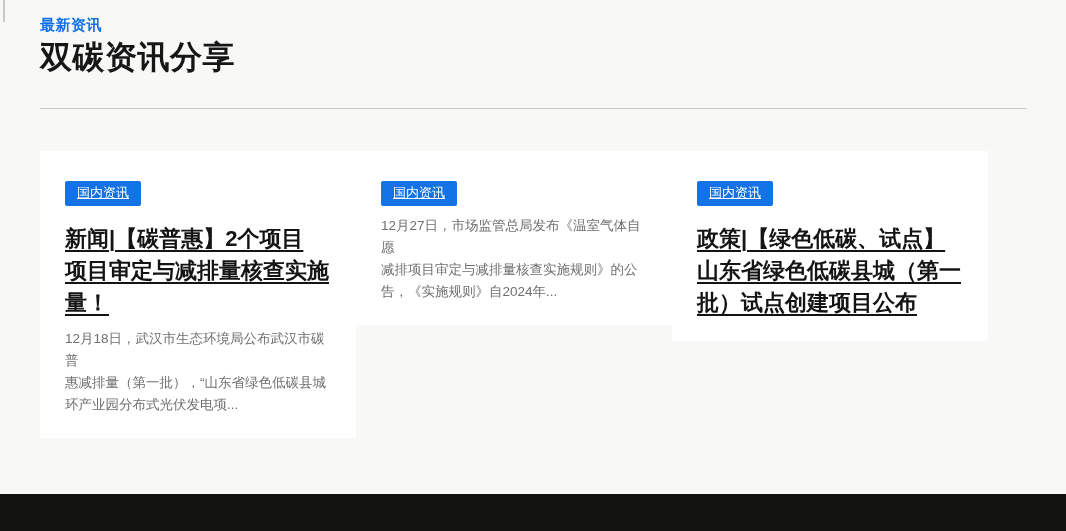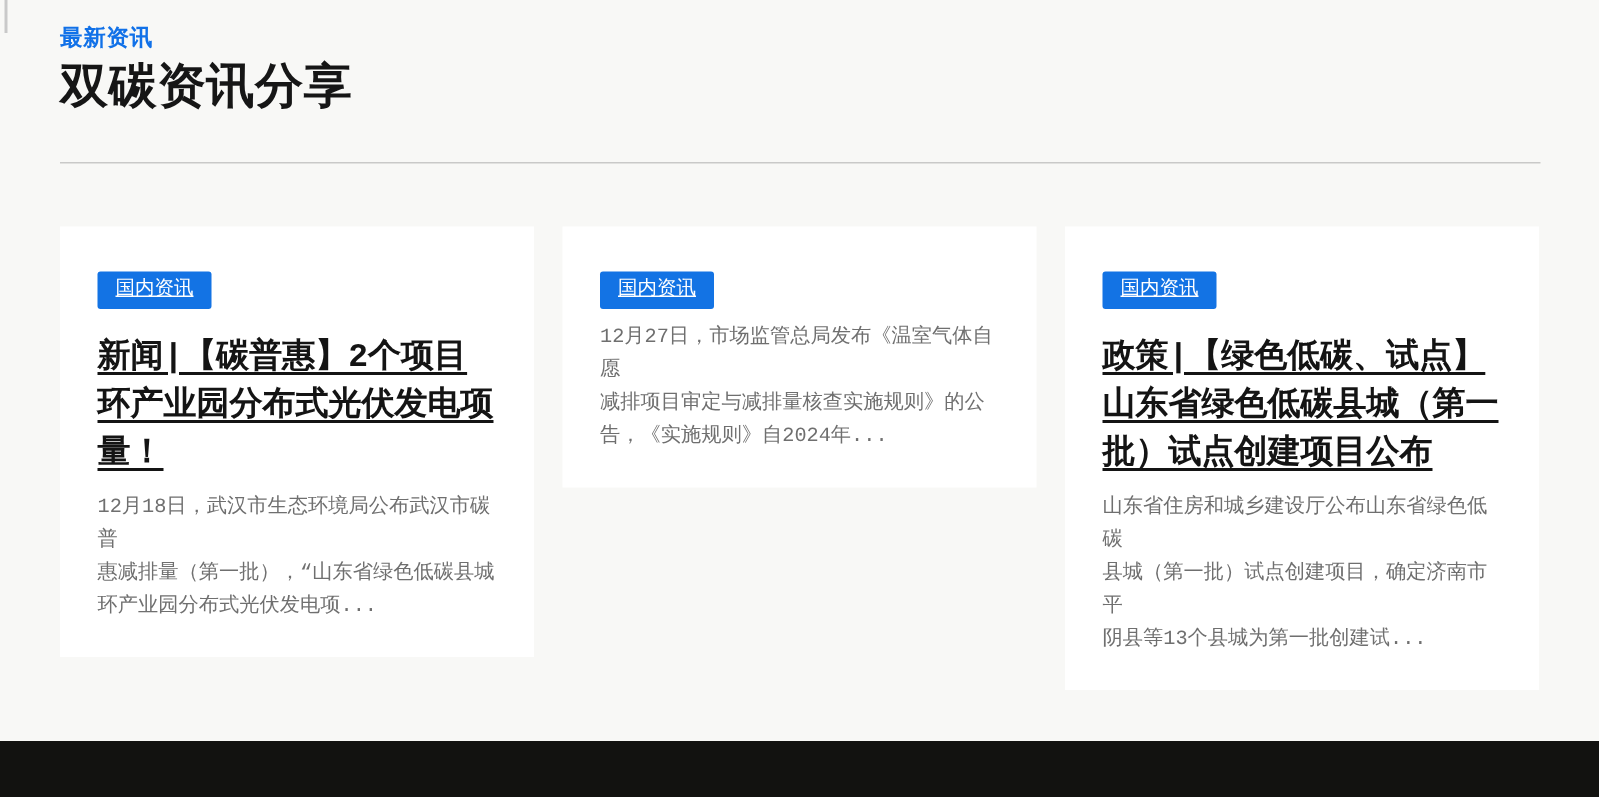--- a/index.html
+++ b/index.html
@@ -38,24 +38,22 @@
   }
   .divider {
     border: none;
     border-top: 1px solid #c9c9c8;
     margin-top: 29px;
     width: 987px;
   }
 
   .cards {
     display: flex;
-    gap: 19px;
     align-items: flex-start;
     margin-top: 42px;
-    font-family: Liberation Mono, monospace;
   }
   .card {
     width: 316px;
     background: #ffffff;
     padding: 30px 25px 22px 25px;
     cursor: pointer;
   }
   .badge {
     display: inline-block;
     background: #1373e4;
@@ -106,42 +104,39 @@
 
     <h2 class="section-title">双碳资讯分享</h2>
 
     <hr class="divider">
 
     <div class="cards">
 
       <div class="card">
         <a class="badge">国内资讯</a>
         <div class="card-title">新闻|【碳普惠】2个项目
-环产业园分布式光伏发电项
+项目审定与减排量核查实施
 量！</div>
         <p class="card-excerpt">12月18日，武汉市生态环境局公布武汉市碳普
 惠减排量（第一批），“山东省绿色低碳县城
 环产业园分布式光伏发电项...</p>
       </div>
 
       <div class="card">
         <a class="badge">国内资讯</a>
         <p class="card-excerpt">12月27日，市场监管总局发布《温室气体自愿
 减排项目审定与减排量核查实施规则》的公
 告，《实施规则》自2024年...</p>
       </div>
 
       <div class="card">
         <a class="badge">国内资讯</a>
         <div class="card-title">政策|【绿色低碳、试点】
 山东省绿色低碳县城（第一
 批）试点创建项目公布</div>
-        <p class="card-excerpt">山东省住房和城乡建设厅公布山东省绿色低碳
-县城（第一批）试点创建项目，确定济南市平
-阴县等13个县城为第一批创建试...</p>
       </div>
 
     </div>
   </div>
 
   <div class="footer"></div>
 
 </div>
 
 </body></html>

